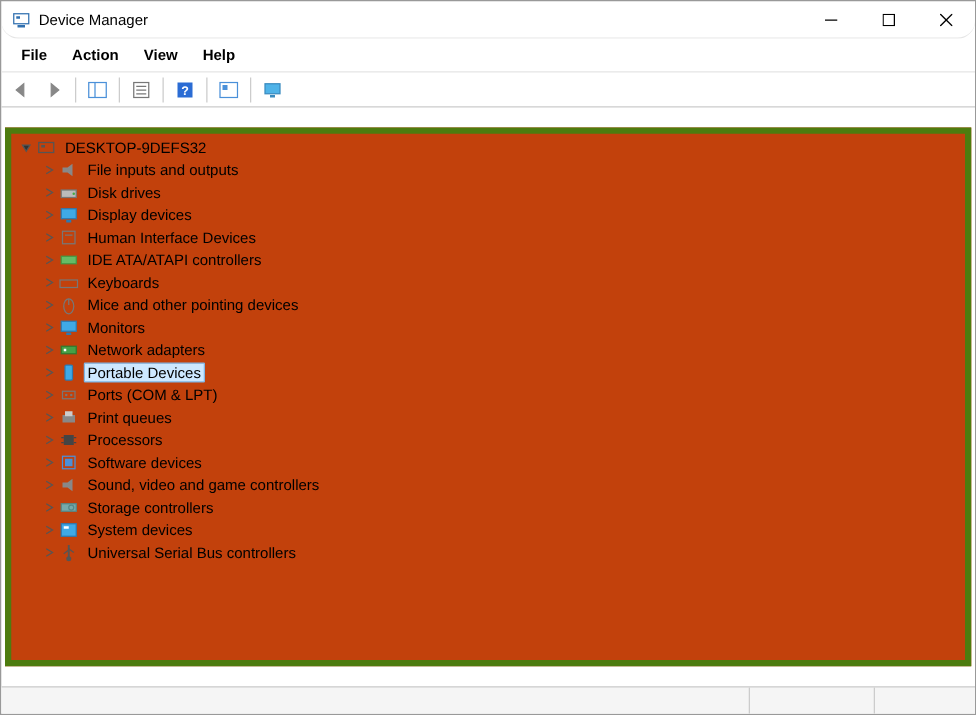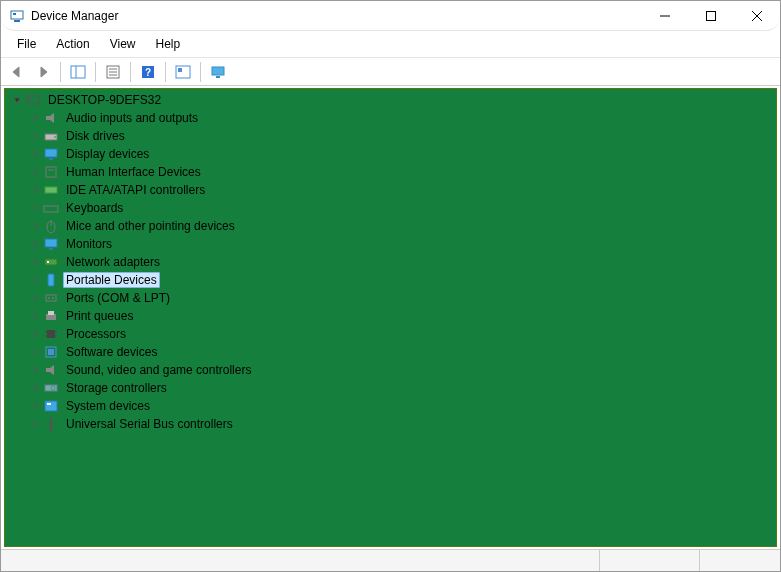--- a/index.html
+++ b/index.html
@@ -29,40 +29,40 @@
   .winbtn {
     width: 46px; height: 30px; display: flex; align-items: center; justify-content: center;
   }
   .winbtn svg { stroke: #000; stroke-width: 1; fill: none; }
   .menubar {
     display: flex;
     padding: 3px 6px;
     gap: 0;
     border-bottom: 1px solid #e5e5e5;
   }
-  .menuitem { padding: 3px 10px; }
+  .menuitem { padding: 3px 10px; font-weight: bold; }
   .toolbar {
     display: flex;
     align-items: center;
     padding: 2px 4px;
     gap: 2px;
     border-bottom: 1px solid #ccc;
     height: 28px;
   }
   .tbbtn {
     width: 24px; height: 22px; display:flex; align-items:center; justify-content:center;
     border: 1px solid transparent;
   }
   .tbsep { width:1px; height:20px; background:#ccc; margin:0 3px; }
   .tree {
     flex: 1;
-    border: 1px solid #4d7c0f;
-    margin: 2px 3px;
+    border: 5px solid #4d7c0f;
+    margin: 16px 3px;
     overflow: auto;
-    background: #15803d;
+    background: #c2410c;
     padding: 2px 0;
   }
   .node {
     display: flex;
     align-items: center;
     height: 18px;
     white-space: nowrap;
   }
   .expander {
     width: 16px; height:16px; display:flex; align-items:center; justify-content:center;
@@ -197,21 +197,21 @@
       <span class="expander" style="--indent:22px">
         <svg width="10" height="10" viewBox="0 0 10 10">
           <path d="M3 2 L8 5 L3 8" fill="none" stroke="#555"></path>
         </svg>
       </span>
       <span class="nodeicon">
         <svg width="16" height="16">
           <polygon points="3,6 7,6 11,3 11,13 7,10 3,10" fill="#888"></polygon>
         </svg>
       </span>
-      <span class="nodelabel">Audio inputs and outputs</span>
+      <span class="nodelabel">File inputs and outputs</span>
     </div>
     <div class="node">
       <span class="expander" style="--indent:22px">
         <svg width="10" height="10" viewBox="0 0 10 10">
           <path d="M3 2 L8 5 L3 8" fill="none" stroke="#555"></path>
         </svg>
       </span>
       <span class="nodeicon">
         <svg width="16" height="16">
           <rect x="2" y="6" width="12" height="6" fill="#bbb" stroke="#777"></rect>

